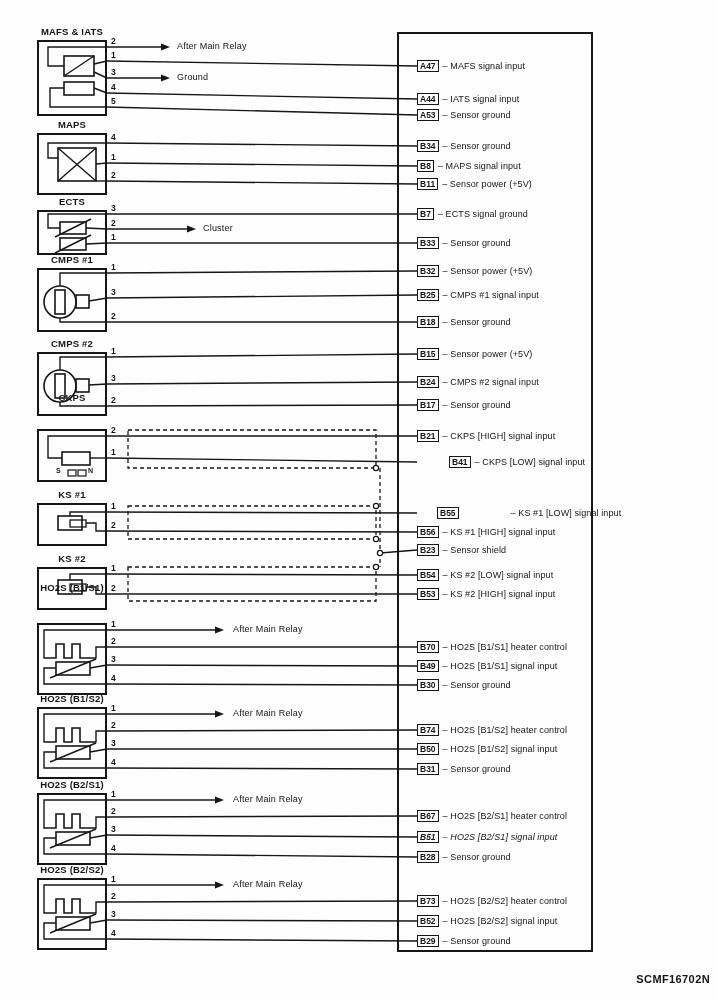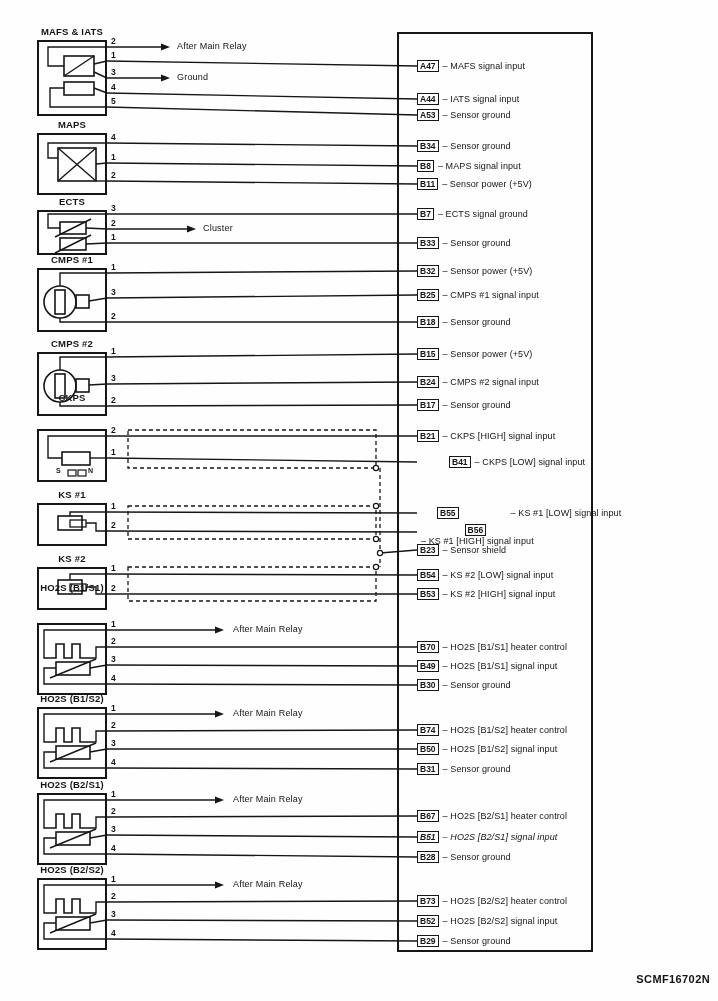--- a/index.html
+++ b/index.html
@@ -219,21 +219,21 @@
       <span class="pin-desc">– CKPS [HIGH] signal input</span>
     </div>
     <div class="abs txt pcm-pin-row" style="left: 417px; top: 454px; margin-left: 32px;">
       <span class="pin-id">B41</span>
       <span class="pin-desc">– CKPS [LOW] signal input</span>
     </div>
     <div class="abs txt pcm-pin-row" style="left: 437px; top: 505px; gap: 48px;">
       <span class="pin-id">B55</span>
       <span class="pin-desc">– KS #1 [LOW] signal input</span>
     </div>
-    <div class="abs txt pcm-pin-row" style="left: 417px; top: 524px; flex-direction: column;">
+    <div class="abs txt pcm-pin-row" style="left: 417px; top: 524px;">
       <span class="pin-id">B56</span>
       <span class="pin-desc">– KS #1 [HIGH] signal input</span>
     </div>
     <div class="abs txt pcm-pin-row" style="left: 417px; top: 542px;">
       <span class="pin-id">B23</span>
       <span class="pin-desc">– Sensor shield</span>
     </div>
     <div class="abs txt pcm-pin-row" style="left: 417px; top: 567px;">
       <span class="pin-id">B54</span>
       <span class="pin-desc">– KS #2 [LOW] signal input</span>

